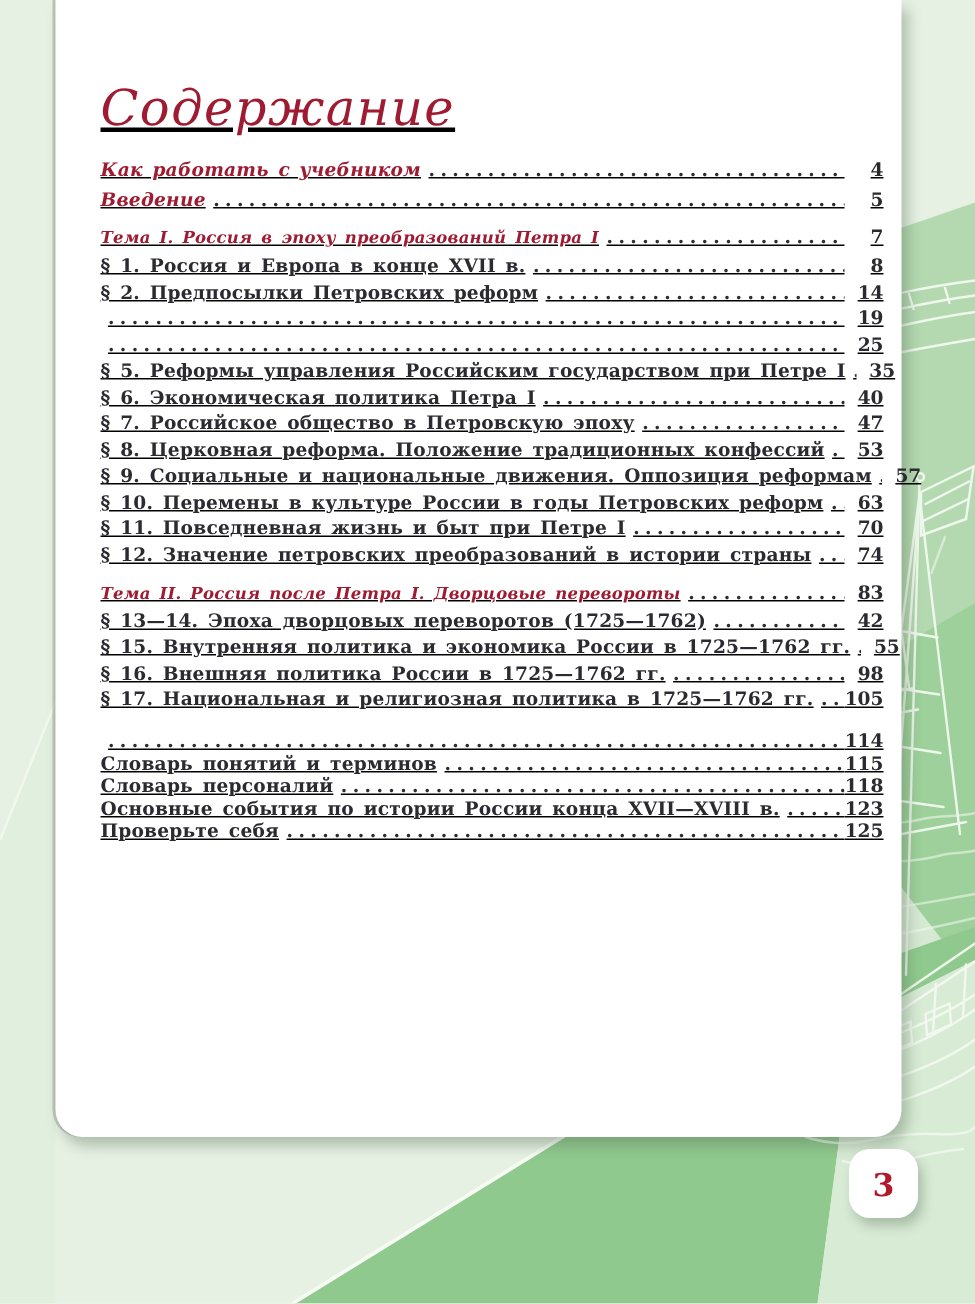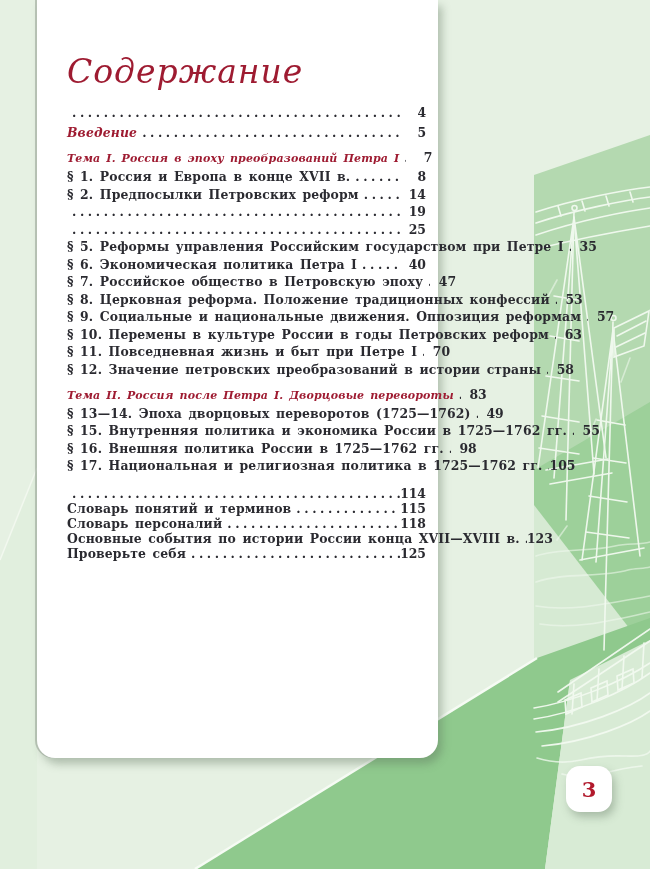--- a/index.html
+++ b/index.html
@@ -10,25 +10,26 @@
     background:#e6f1e3;
   }
   .stage{ position:relative; width:650px; height:869px; }
 
   
   .bg{ position:absolute; left:0; top:0; z-index:0; }
 
   
   .card{
     position:absolute; left:37px; top:0;
-    width:401px; height:758px;
+    width:564px; height:758px;
     background:#ffffff;
     border-radius:0 0 18px 18px;
     box-shadow:-2px 0 0 rgba(148,158,146,.55), 4px 6px 9px rgba(88,108,88,.38);
     z-index:2;
+    text-decoration:underline;
   }
   .content{ padding:52px 12px 0 30px; }
 
   .title{
     font-style:italic; font-weight:500;
     font-size:33px; line-height:40px;
     letter-spacing:1px;
     color:#9e1b31;
     margin:0 0 13px 0;
   }
@@ -126,20 +127,21 @@
         <path d="M562,774 q20,6 40,0 t40,-8" opacity="0.8"></path>
       </g>
     </g>
   </svg>
 
   <div class="card">
     <div class="content">
       <h1 class="title">Содержание</h1>
       <div id="toc-list">
           <div class="row front">
+    <span class="lbl">Как работать с учебником</span>
     <span class="dots">............................................................................................................................................</span>
     <span class="pg">4</span>
   </div>
           <div class="row front">
     <span class="lbl">Введение</span>
     <span class="dots">............................................................................................................................................</span>
     <span class="pg">5</span>
   </div>
           <div class="row theme">
     <span class="lbl">Тема I. Россия в эпоху преобразований Петра I</span>
@@ -195,31 +197,31 @@
     <span class="pg">63</span>
   </div>
           <div class="row item">
     <span class="lbl">§ 11. Повседневная жизнь и быт при Петре I</span>
     <span class="dots">............................................................................................................................................</span>
     <span class="pg">70</span>
   </div>
           <div class="row item">
     <span class="lbl">§ 12. Значение петровских преобразований в истории страны</span>
     <span class="dots">............................................................................................................................................</span>
-    <span class="pg">58</span>
+    <span class="pg">74</span>
   </div>
           <div class="row theme">
     <span class="lbl">Тема II. Россия после Петра I. Дворцовые перевороты</span>
     <span class="dots">............................................................................................................................................</span>
     <span class="pg">83</span>
   </div>
           <div class="row item">
     <span class="lbl">§ 13—14. Эпоха дворцовых переворотов (1725—1762)</span>
     <span class="dots">............................................................................................................................................</span>
-    <span class="pg">49</span>
+    <span class="pg">42</span>
   </div>
           <div class="row item">
     <span class="lbl">§ 15. Внутренняя политика и экономика России в 1725—1762 гг.</span>
     <span class="dots">............................................................................................................................................</span>
     <span class="pg">55</span>
   </div>
           <div class="row item">
     <span class="lbl">§ 16. Внешняя политика России в 1725—1762 гг.</span>
     <span class="dots">............................................................................................................................................</span>
     <span class="pg">98</span>

